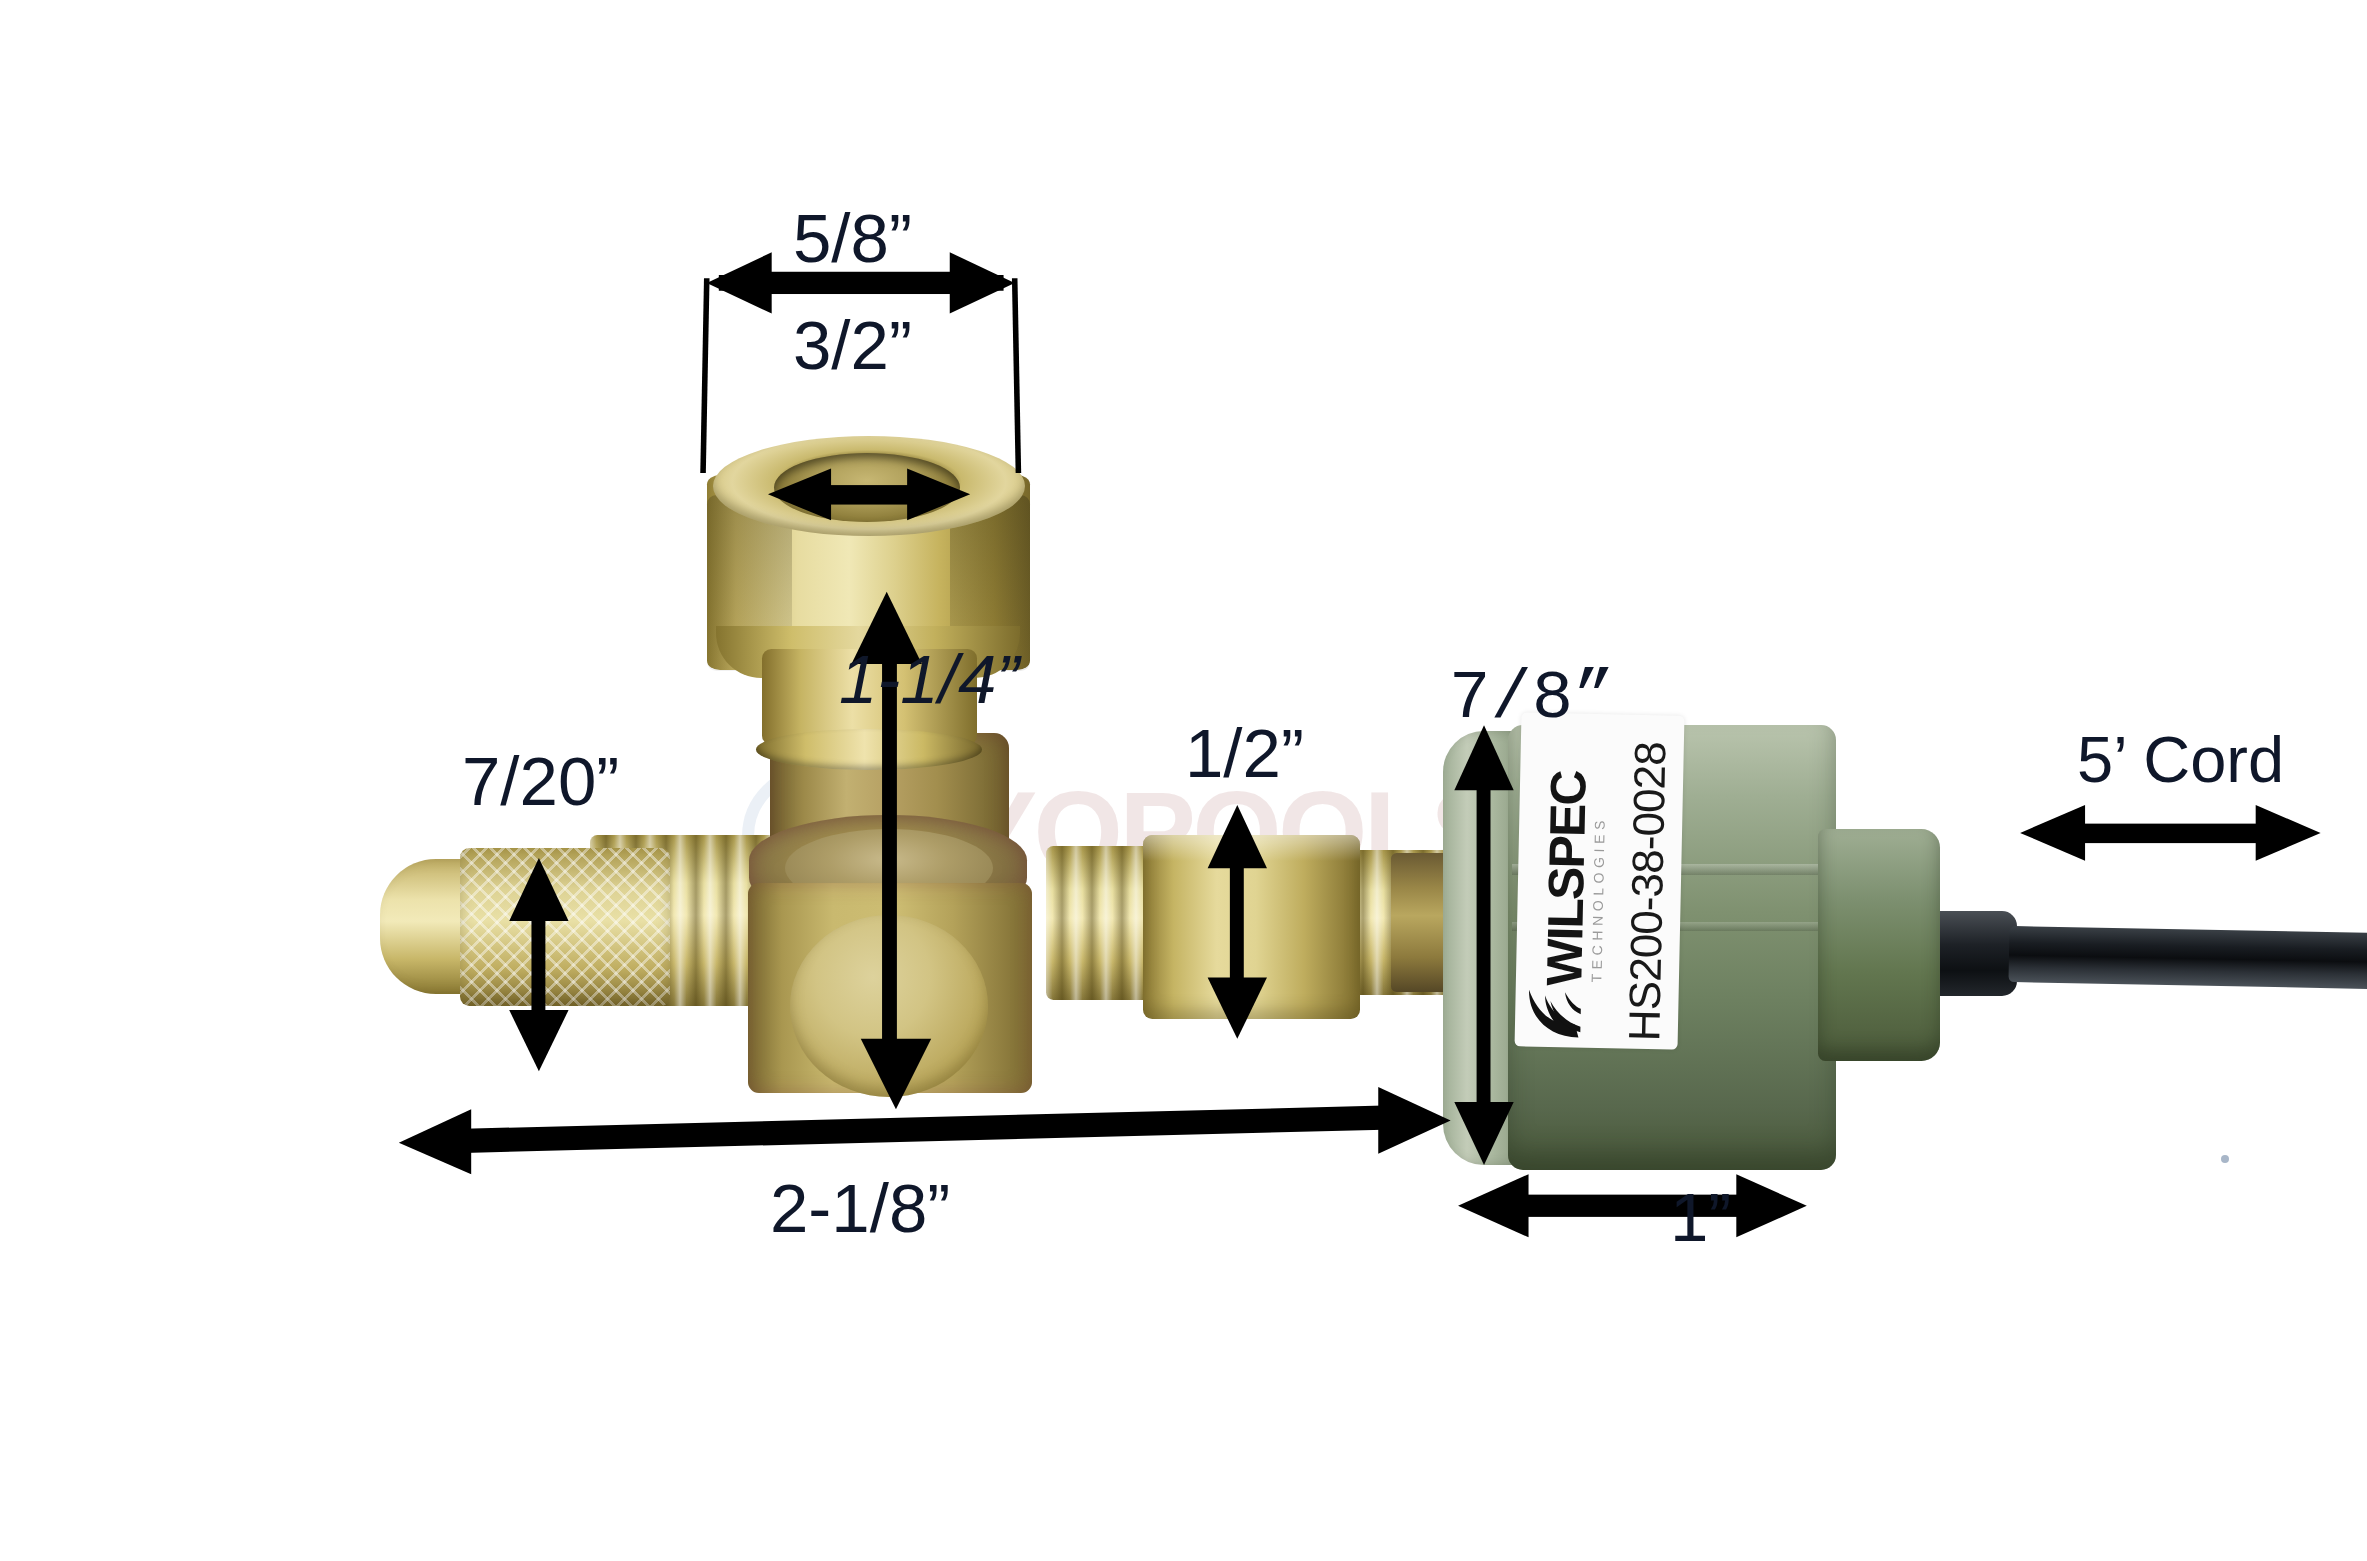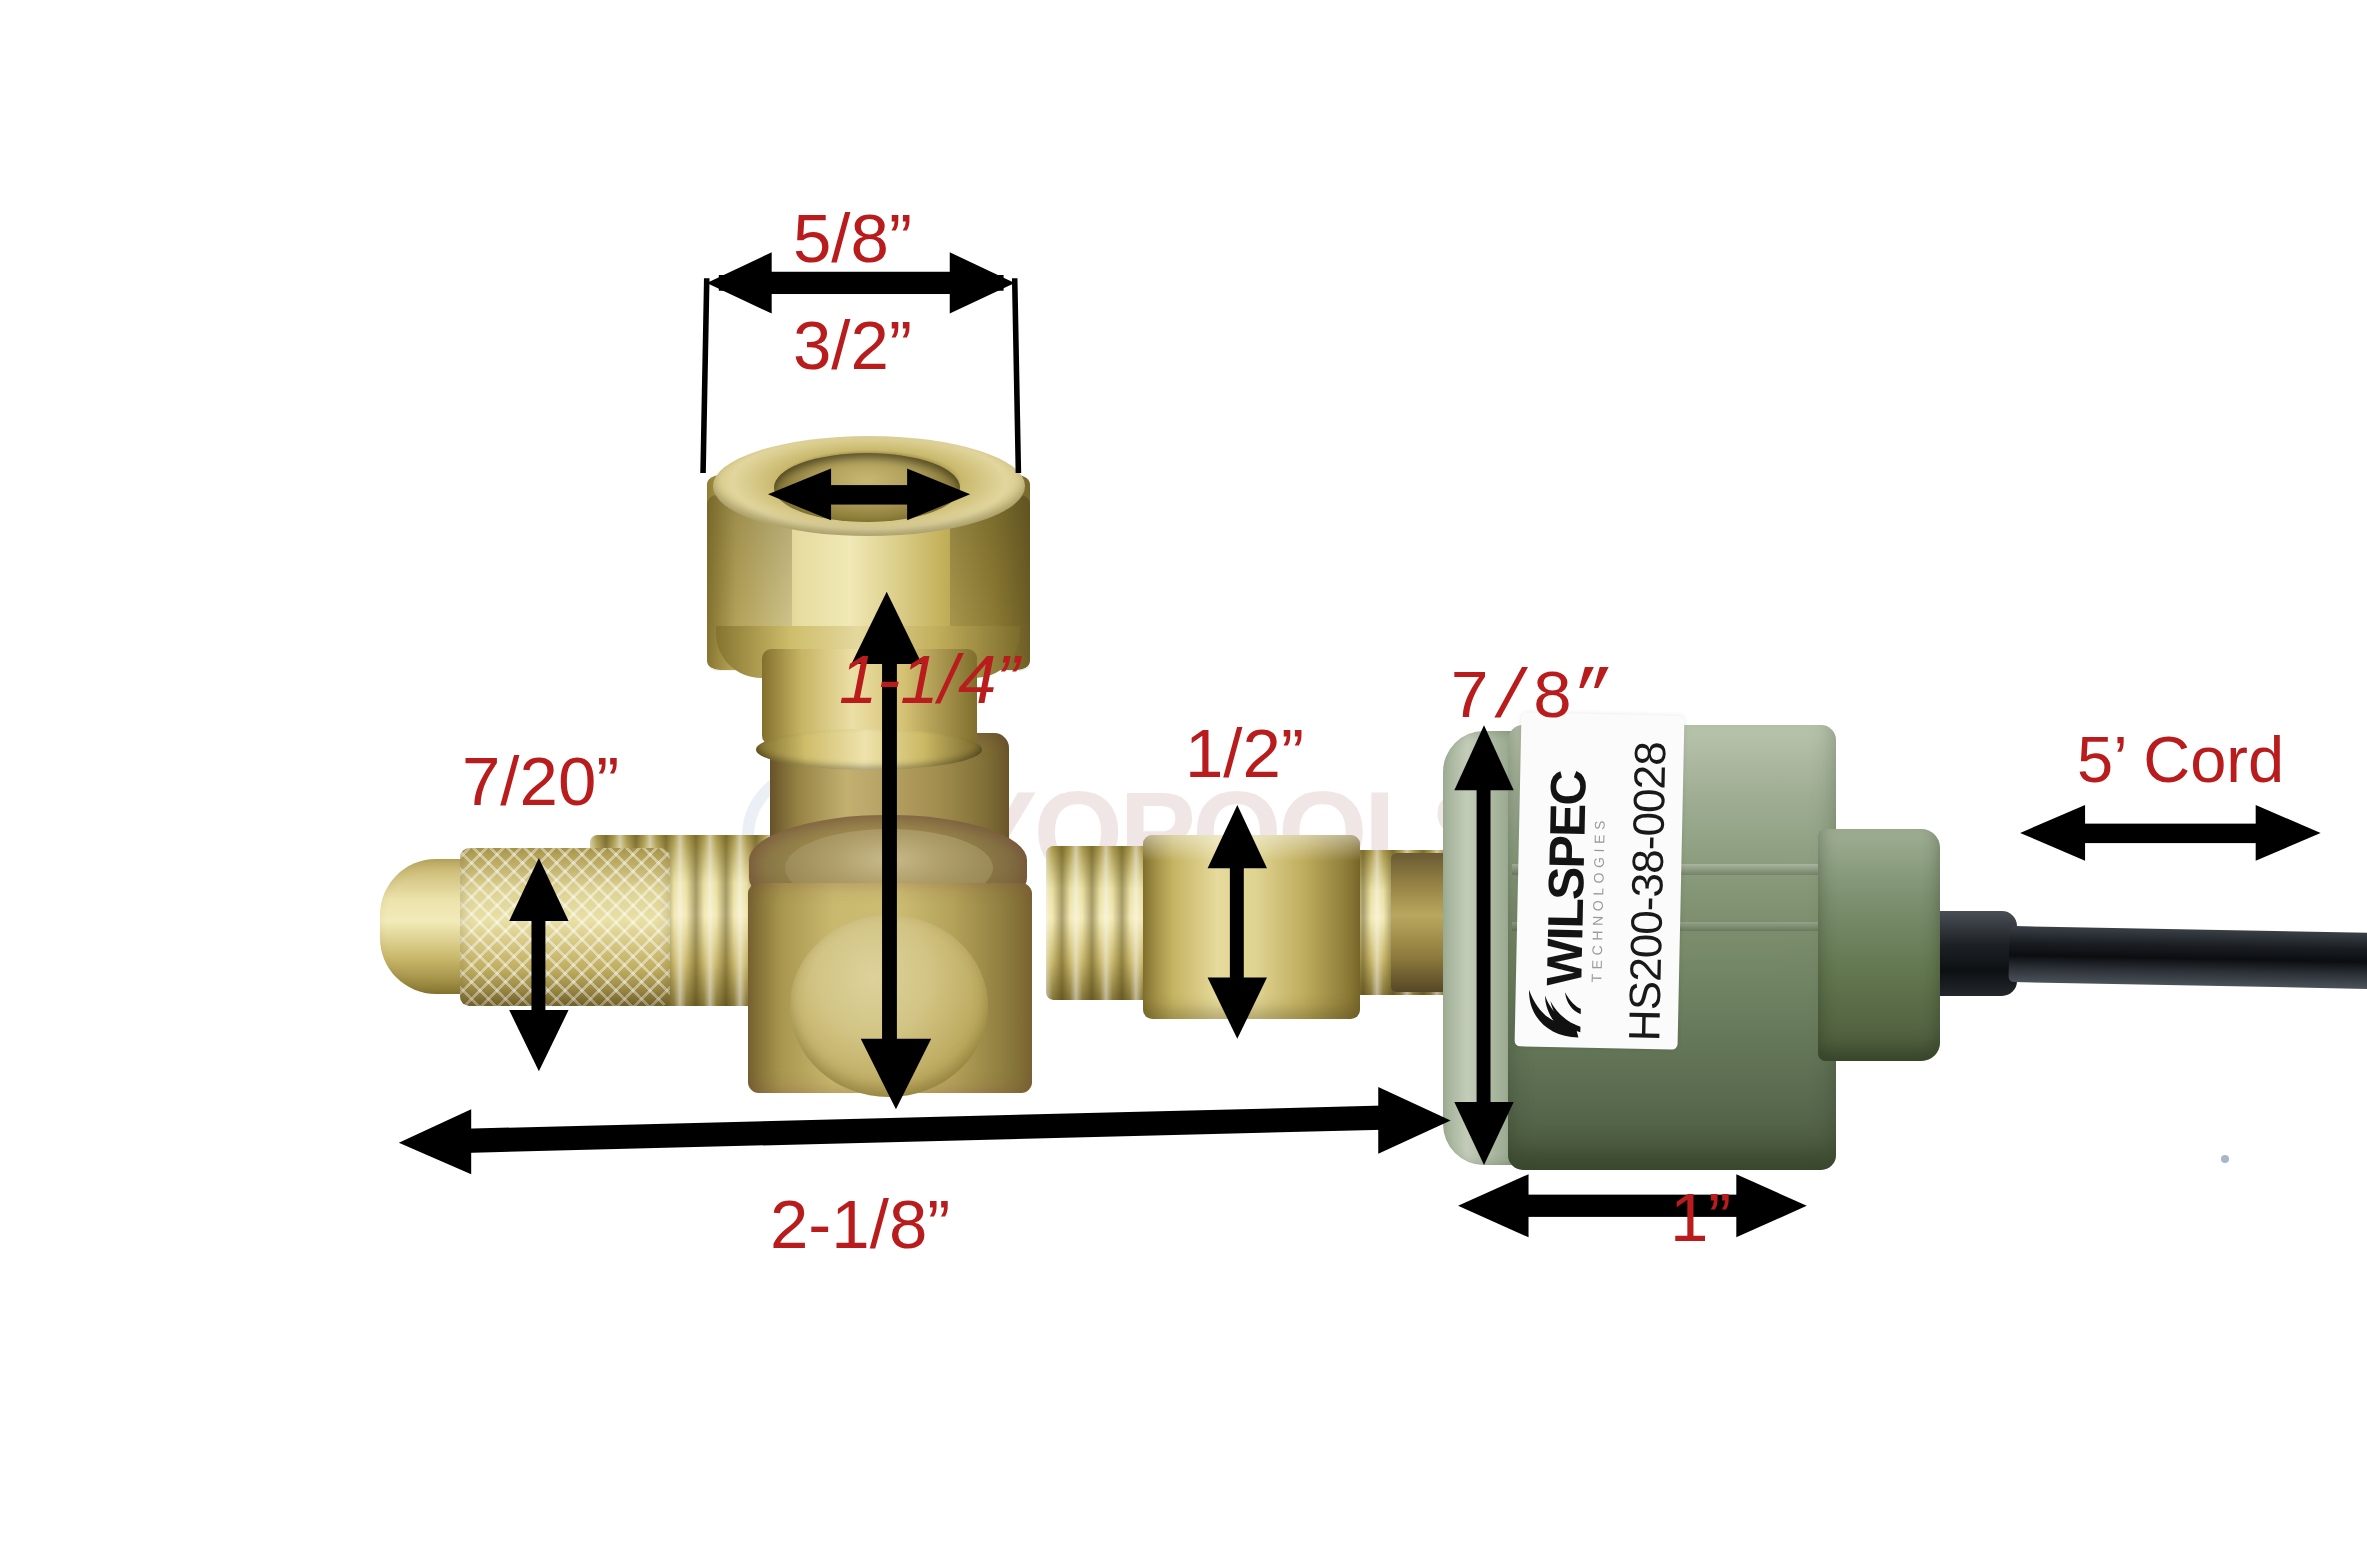--- a/index.html
+++ b/index.html
@@ -157,29 +157,29 @@
      border-radius:3.7px 15px 15px 3.7px;
      background:linear-gradient(180deg,#4a4f55,#1d2126 40%,#0d1013 70%,#23272c);}
   .cord-wire{position:absolute;left:72px;top:24px;width:371px;height:56px;border-radius:5.6px;
      background:linear-gradient(180deg,#3a4046 0%,#191d22 30%,#0b0d10 52%,
                 #2b3036 74%,#4b5259 100%);
      transform:rotate(1.1deg);transform-origin:left center;}
 
   
   .dimsvg{position:absolute;left:0;top:0;width:2367px;height:1561px;z-index:12;
      pointer-events:none;overflow:visible;}
-  .dimlabel{position:absolute;z-index:14;color:#b91c1c;white-space:nowrap;
+  .dimlabel{position:absolute;z-index:14;color:#0f172a;white-space:nowrap;
      font-family:"Liberation Sans",sans-serif;}
   .d-58   {left:793px; top:199px;  font-size:69px;}
   .d-38   {left:793px; top:306px;  font-size:69px;}
   .d-114  {left:839px; top:640px;  font-size:69px;font-style:italic;}
   .d-716  {left:462px; top:742px;  font-size:69px;}
   .d-12   {left:1185px;top:714px;  font-size:69px;}
   .d-78   {left:1449px;top:660px;  font-size:69px;font-family:Liberation Mono, monospace;}
-  .d-218  {left:770px; top:1169px; font-size:69px;margin-top:16px;}
+  .d-218  {left:770px; top:1169px; font-size:69px;}
   .d-1in  {left:1670px;top:1178px; font-size:69px;}
   .d-cord {left:2033px;top:722px;  font-size:65px;margin-left:44px;}
   .dot{position:absolute;left:2221px;top:1155px;width:8.3px;height:8.3px;border-radius:50%;
      background:#a8b6c8;z-index:13;}
 </style>
 </head>
 <body>
 
 <div class="stage">
 

